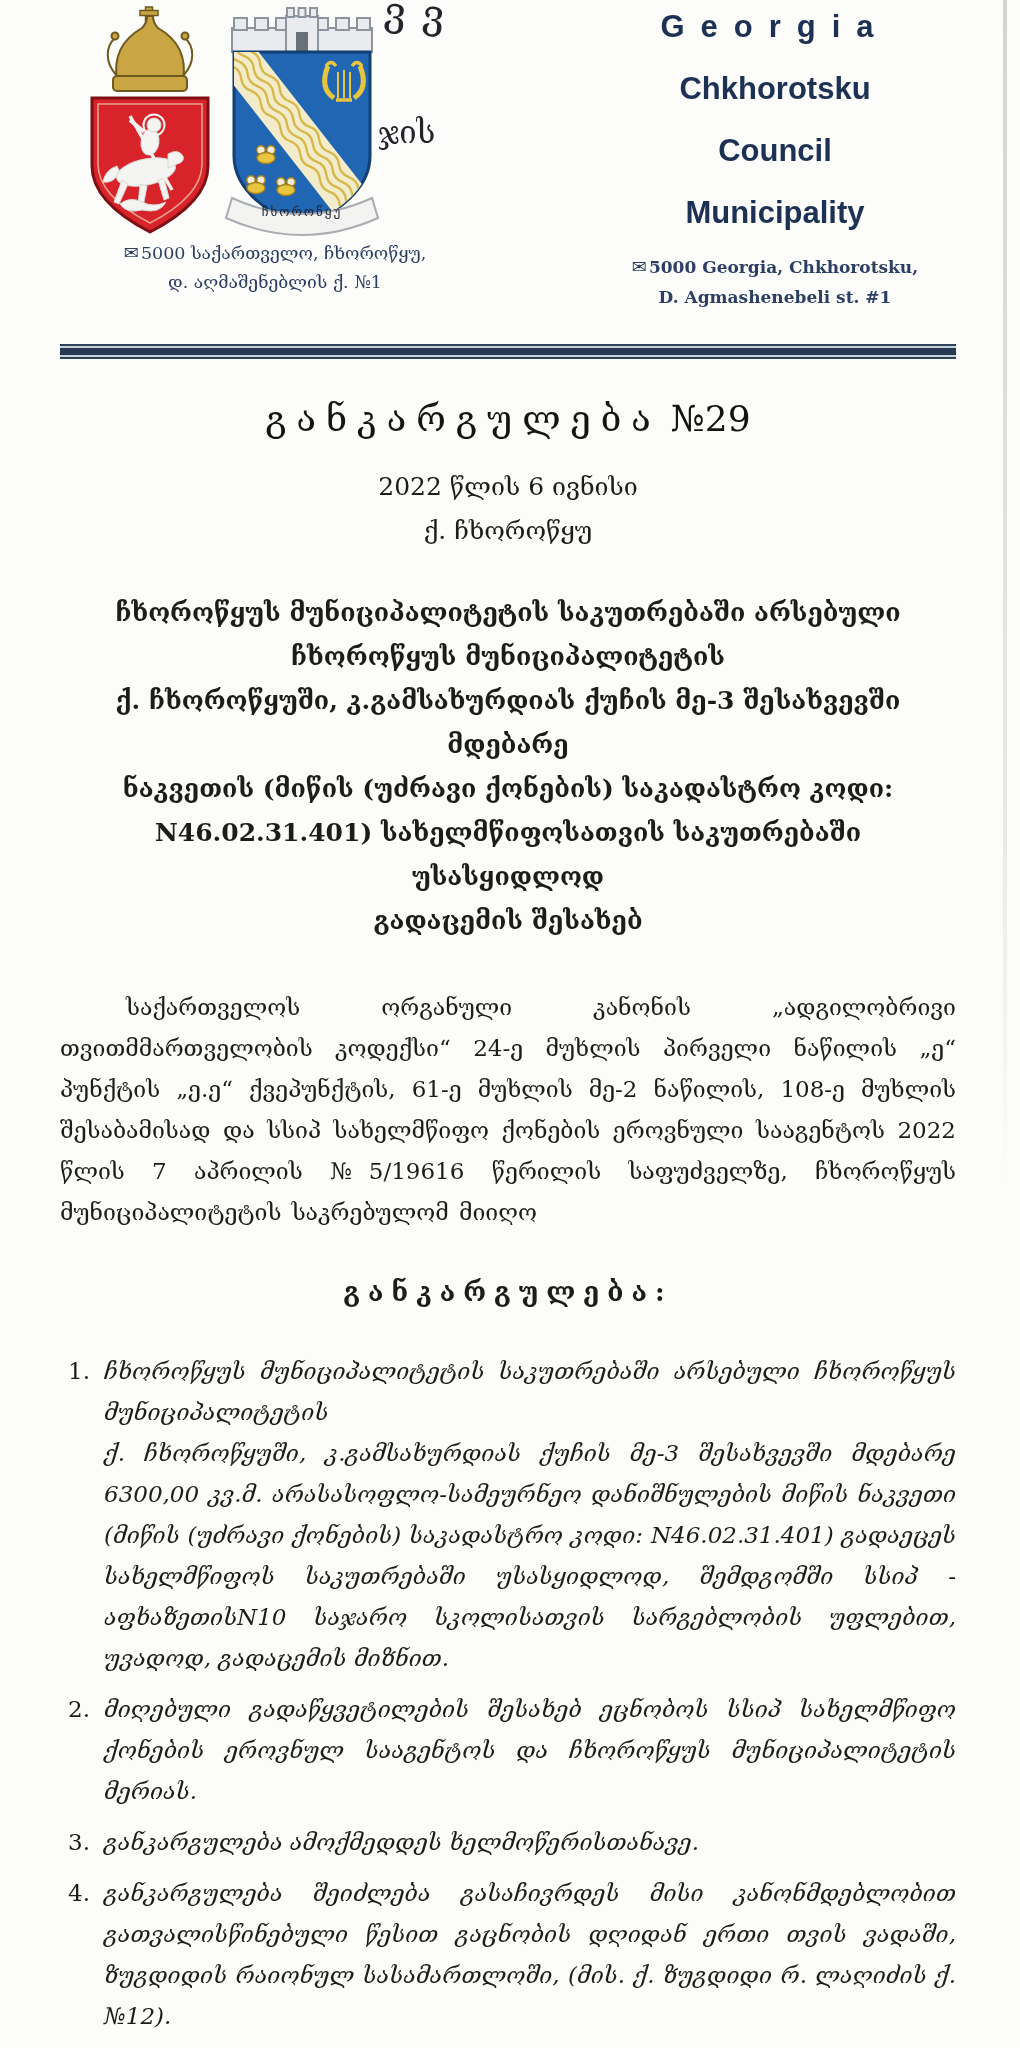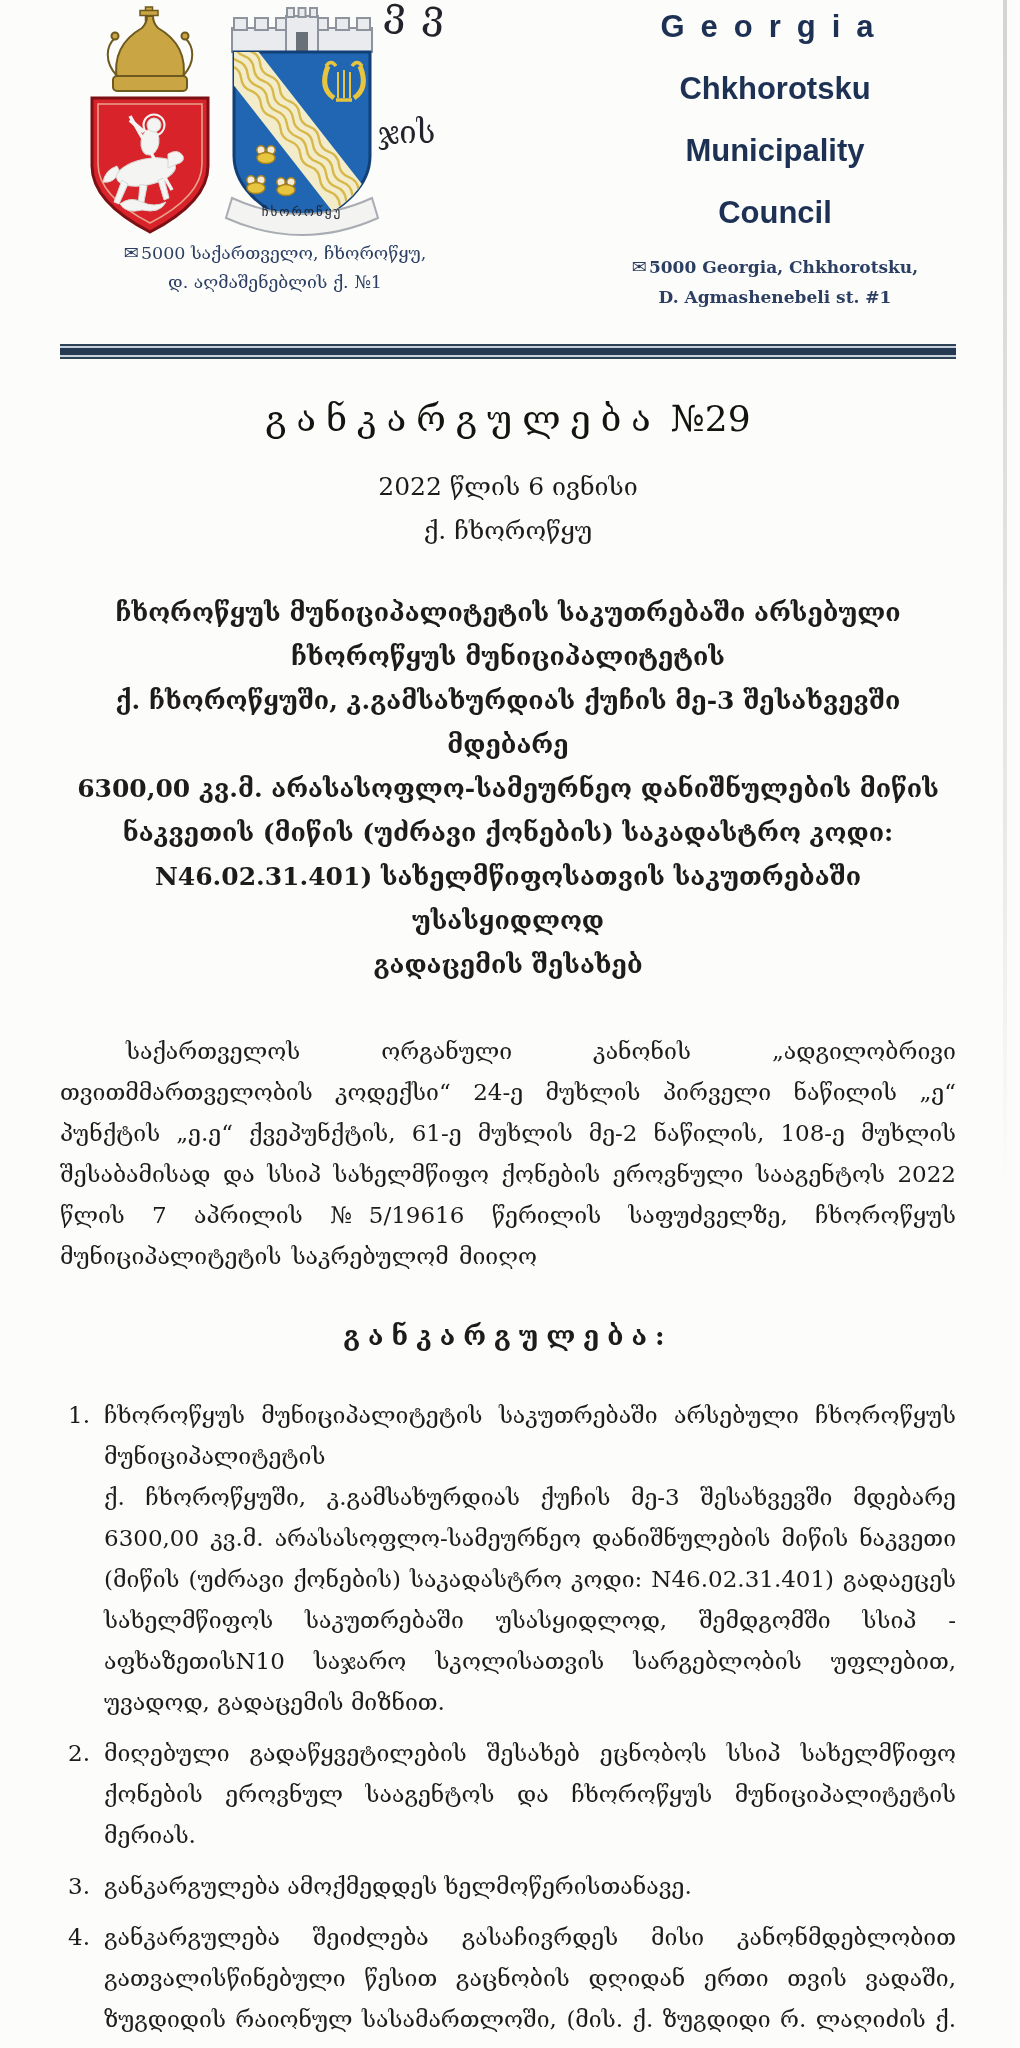--- a/index.html
+++ b/index.html
@@ -60,21 +60,21 @@
     text-indent:66px; word-spacing:3px;
   }
   .res-heading{
     margin-top:40px; text-align:center; font-weight:bold; font-size:26px;
     letter-spacing:8px; line-height:38px;
   }
   .res-list{margin-top:40px;}
   .res-item{display:flex; align-items:flex-start; margin-bottom:10px;
     font-size:23px; line-height:41px;}
   .res-item .num{flex:0 0 36px; padding-left:8px;}
-  .res-item .body{flex:1; text-align:justify; white-space:pre-line;}
+  .res-item .body{flex:1; text-align:justify; white-space:pre-line;font-style:italic;}
 </style>
 </head>
 <body>
 
 <div class="page">
 
   <div class="emblem georgia">
     <svg width="132" height="234" viewBox="0 0 132 234">
       <g fill="#c9a544" stroke="#6e5a1e" stroke-width="2">
         <rect x="61.5" y="1" width="7" height="14" stroke-width="1.5"></rect>
@@ -166,22 +166,22 @@
     </svg>
   </div>
   <div class="banner-text">ჩხოროწყუ</div>
 
   <div class="wm top">ვვ</div>
   <div class="wm mid">ჯის</div>
 
   <div class="en-block">
     <div class="spaced">Georgia</div>
     <div>Chkhorotsku</div>
+    <div>Council</div>
     <div>Municipality</div>
-    <div>Council</div>
   </div>
 
   <div class="addr-ka">
     <div><span class="icon-inline">✉</span><span>5000 საქართველო, ჩხოროწყუ,</span></div>
     <div>დ. აღმაშენებლის ქ. №1</div>
   </div>
 
   <div class="addr-en">
     <div><span class="icon-inline">✉</span><span>5000 Georgia, Chkhorotsku,</span></div>
     <div>D. Agmashenebeli st. #1</div>
@@ -199,21 +199,20 @@
       <span class="word">განკარგულება</span><span>№29</span>
     </div>
 
     <div class="date-line">2022  წლის 6 ივნისი</div>
     <div class="place-line">ქ. ჩხოროწყუ</div>
 
     <div class="subject">
       <div>ჩხოროწყუს მუნიციპალიტეტის საკუთრებაში არსებული</div>
       <div>ჩხოროწყუს მუნიციპალიტეტის</div>
       <div>ქ. ჩხოროწყუში, კ.გამსახურდიას ქუჩის მე-3 შესახვევში  მდებარე</div>
-      <div>6300,00 კვ.მ. არასასოფლო-სამეურნეო დანიშნულების მიწის</div>
       <div>ნაკვეთის (მიწის (უძრავი ქონების) საკადასტრო კოდი:</div>
       <div>N46.02.31.401) სახელმწიფოსათვის საკუთრებაში უსასყიდლოდ</div>
       <div>გადაცემის შესახებ</div>
     </div>
 
     <div class="intro">საქართველოს ორგანული კანონის „ადგილობრივი თვითმმართველობის კოდექსი“ 24-ე მუხლის პირველი ნაწილის „ე“ პუნქტის „ე.ე“ ქვეპუნქტის, 61-ე მუხლის მე-2 ნაწილის, 108-ე მუხლის შესაბამისად და სსიპ სახელმწიფო ქონების ეროვნული სააგენტოს 2022 წლის 7 აპრილის №5/19616  წერილის საფუძველზე, ჩხოროწყუს მუნიციპალიტეტის საკრებულომ მიიღო</div>
 
     <div class="res-heading">განკარგულება:</div>
 
     <div class="res-list">

